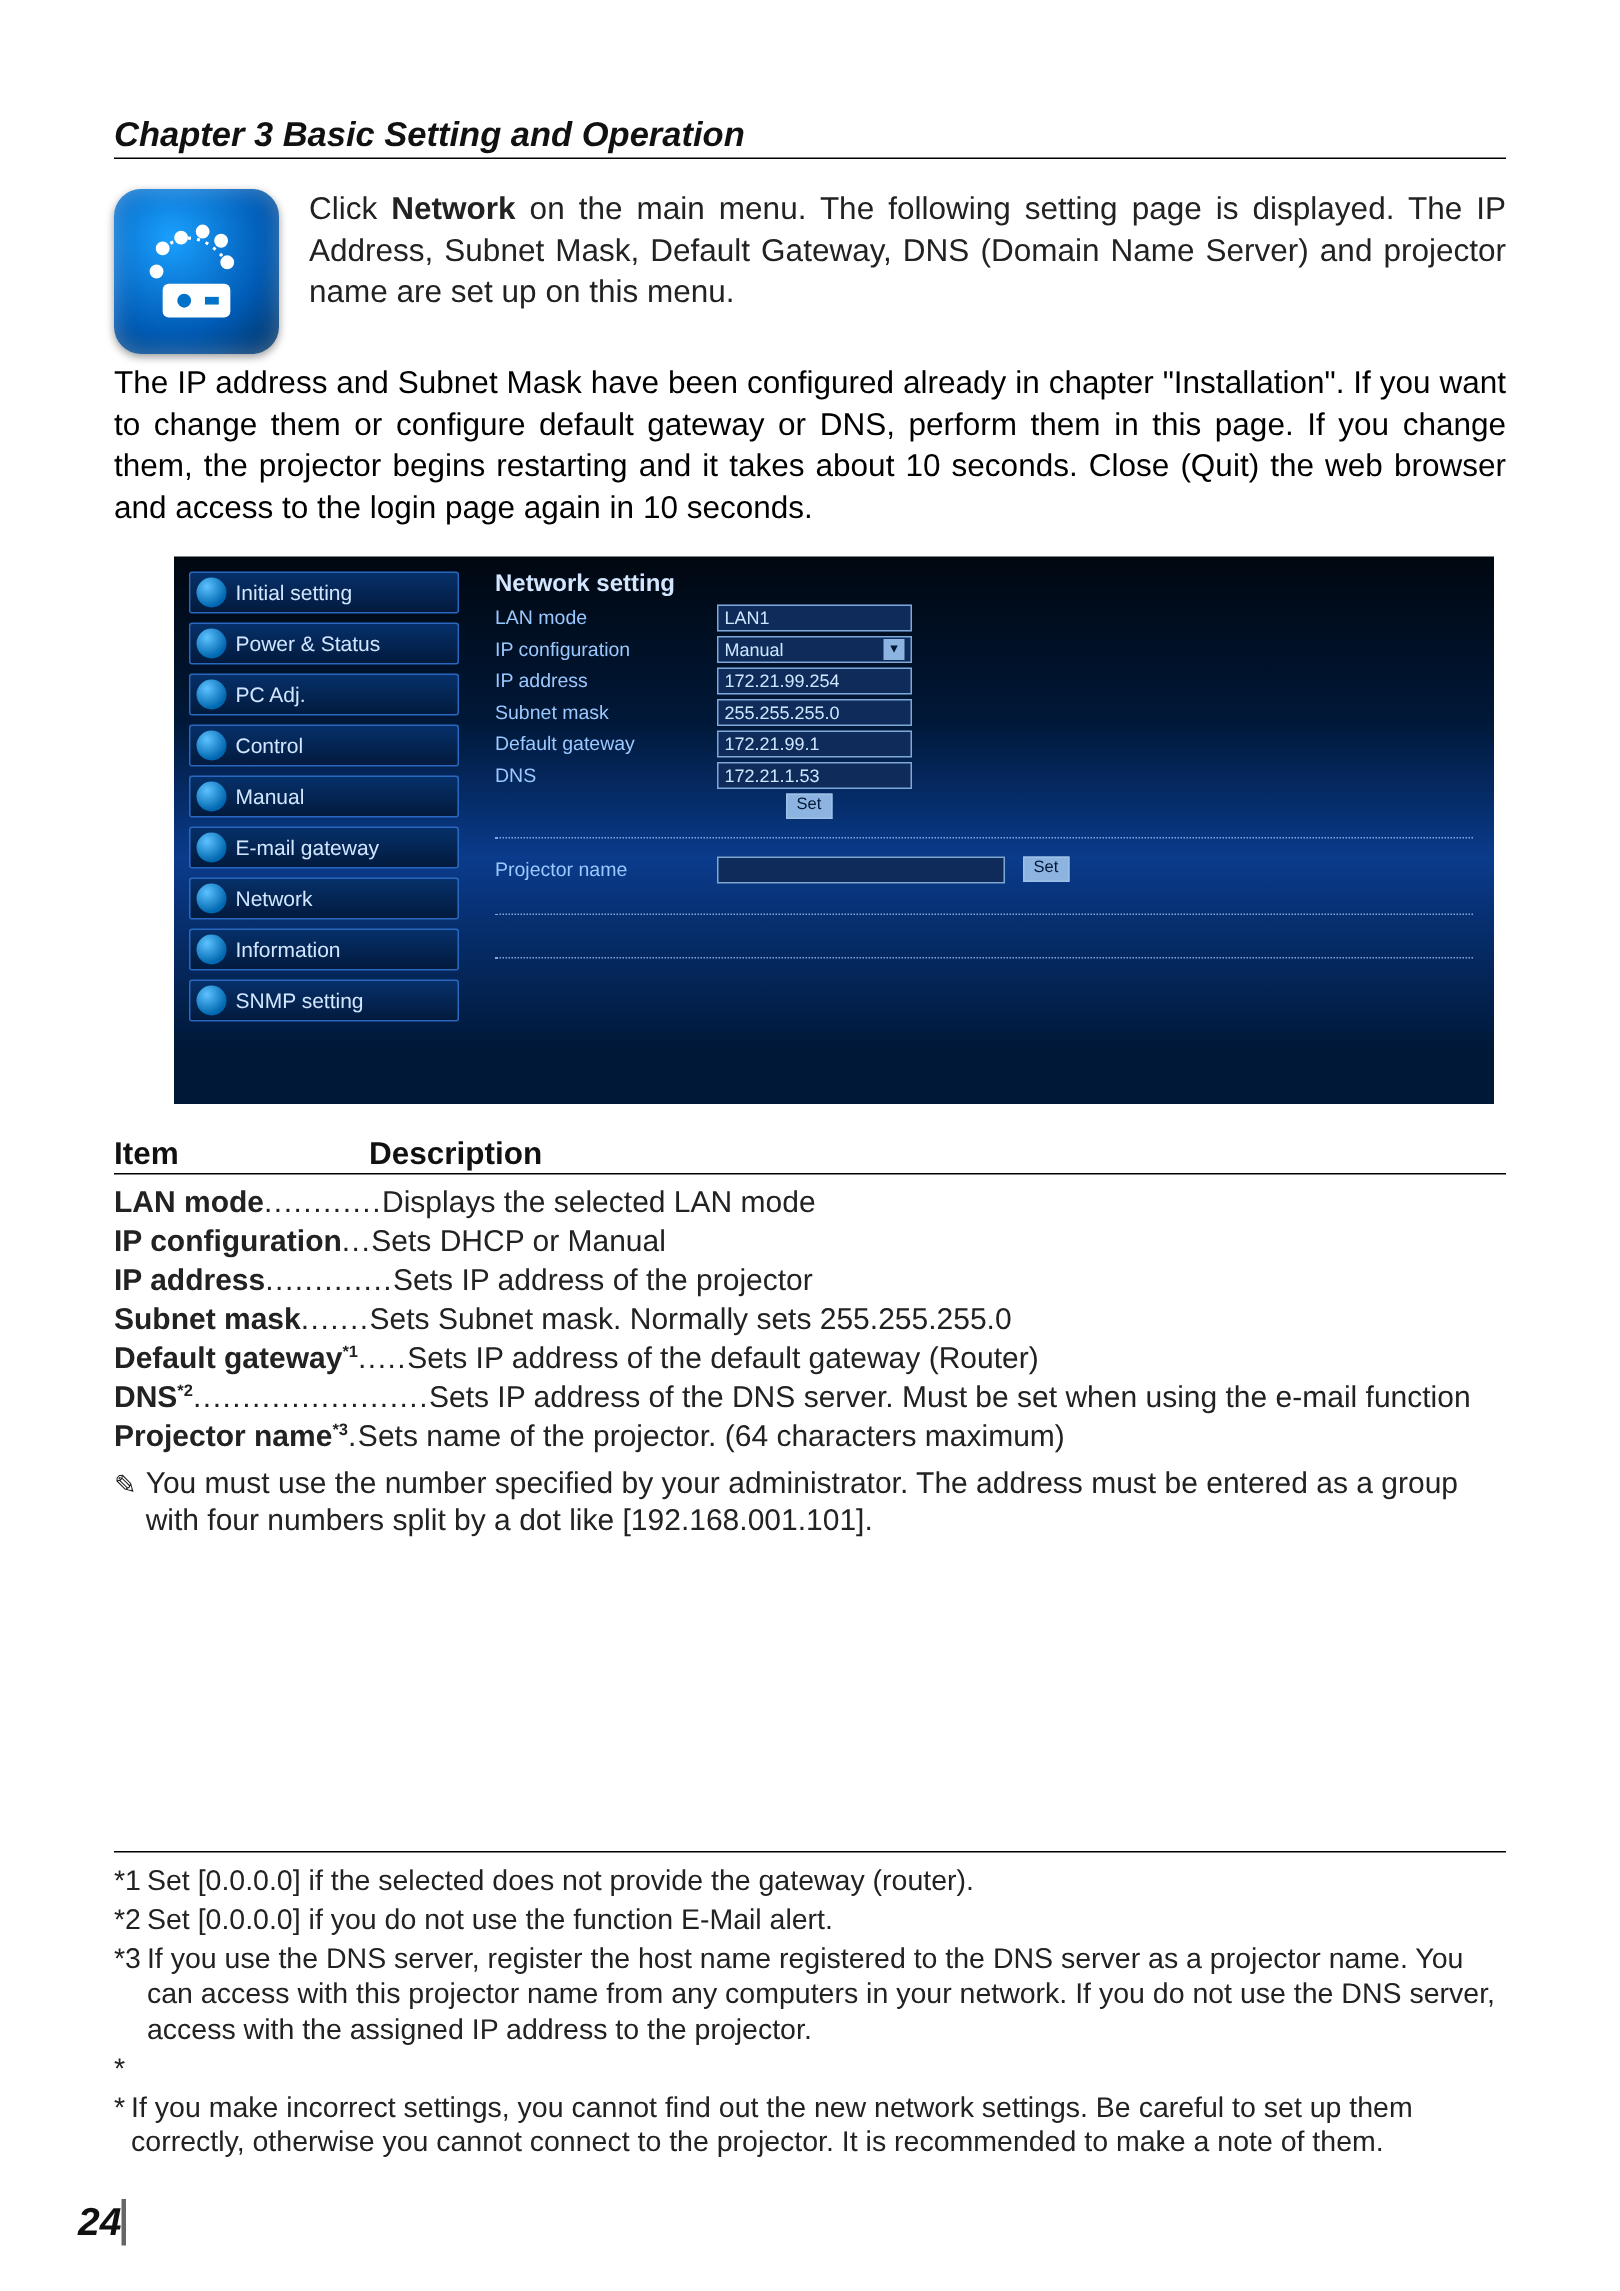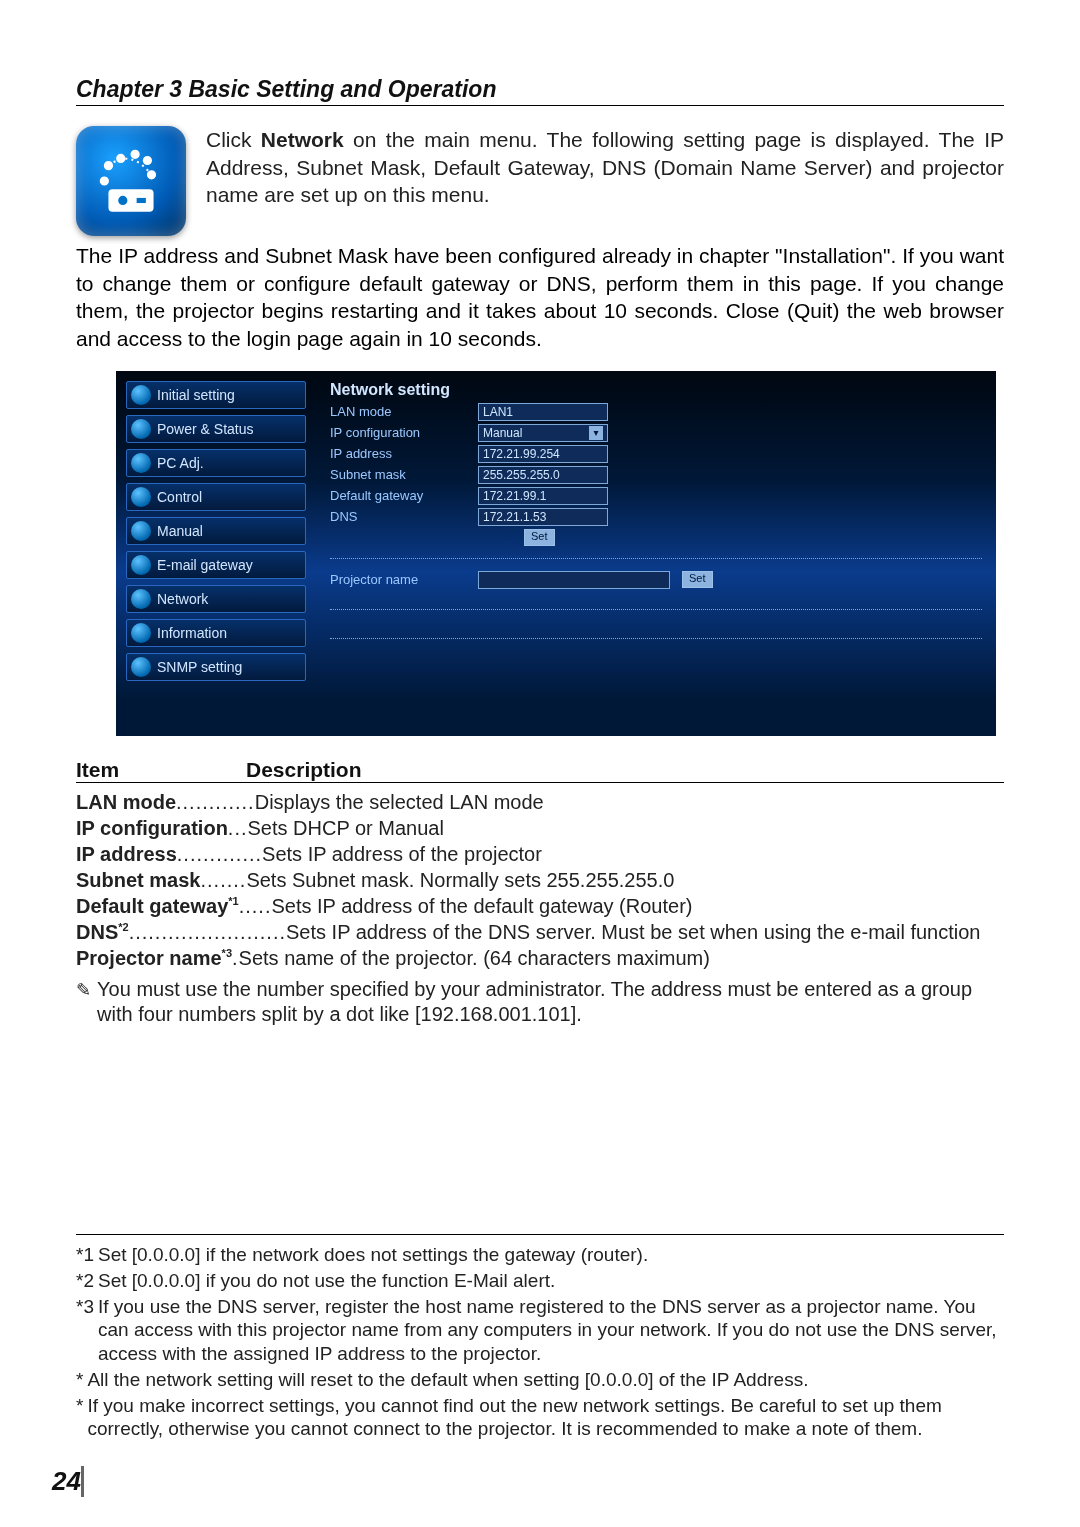--- a/index.html
+++ b/index.html
@@ -390,33 +390,32 @@
     </div>
 
   <div class="note-row">
     <span class="pencil">✎</span>
     <span>You must use the number specified by your administrator. The address must be entered as a group with four numbers split by a dot like [192.168.001.101].</span>
   </div>
 
   <div class="footnotes" id="footnotes">
       <div class="fn">
         <span class="marker">*1</span>
-        <span>Set [0.0.0.0] if the network does not settings the gateway (router).</span>
+        <span>Set [0.0.0.0] if the selected does not provide the gateway (router).</span>
       </div>
       <div class="fn">
         <span class="marker">*2</span>
         <span>Set [0.0.0.0] if you do not use the function E-Mail alert.</span>
       </div>
       <div class="fn">
         <span class="marker">*3</span>
         <span>If you use the DNS server, register the host name registered to the DNS server as a projector name. You can access with this projector name from any computers in your network. If you do not use the DNS server, access with the assigned IP address to the projector.</span>
       </div>
       <div class="fn">
         <span class="marker">*</span>
-        <span>All the network setting will reset to the default when setting [0.0.0.0] of the IP Address.</span>
       </div>
       <div class="fn">
         <span class="marker">*</span>
         <span>If you make incorrect settings, you cannot find out the new network settings. Be careful to set up them correctly, otherwise you cannot connect to the projector. It is recommended to make a note of them.</span>
       </div>
     </div>
 
   <div class="page-num">24</div>
 </div>
 

